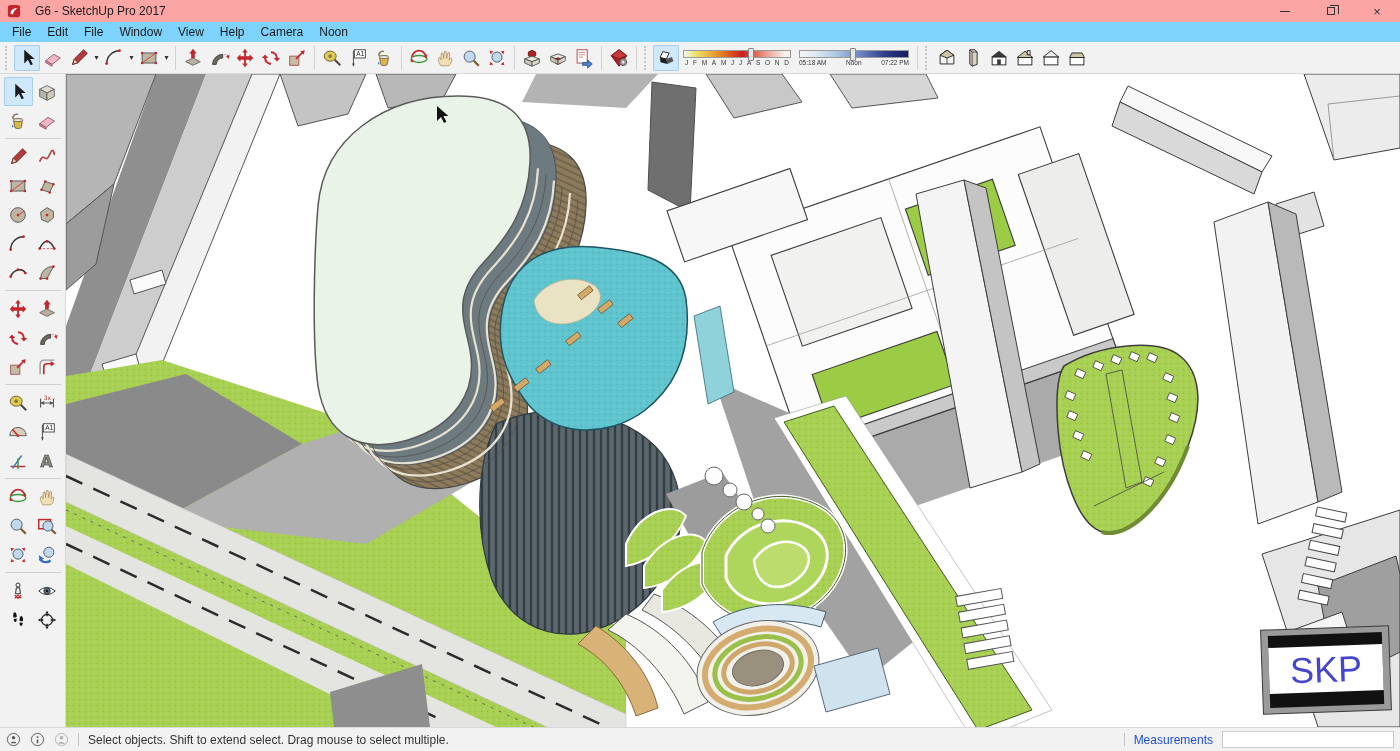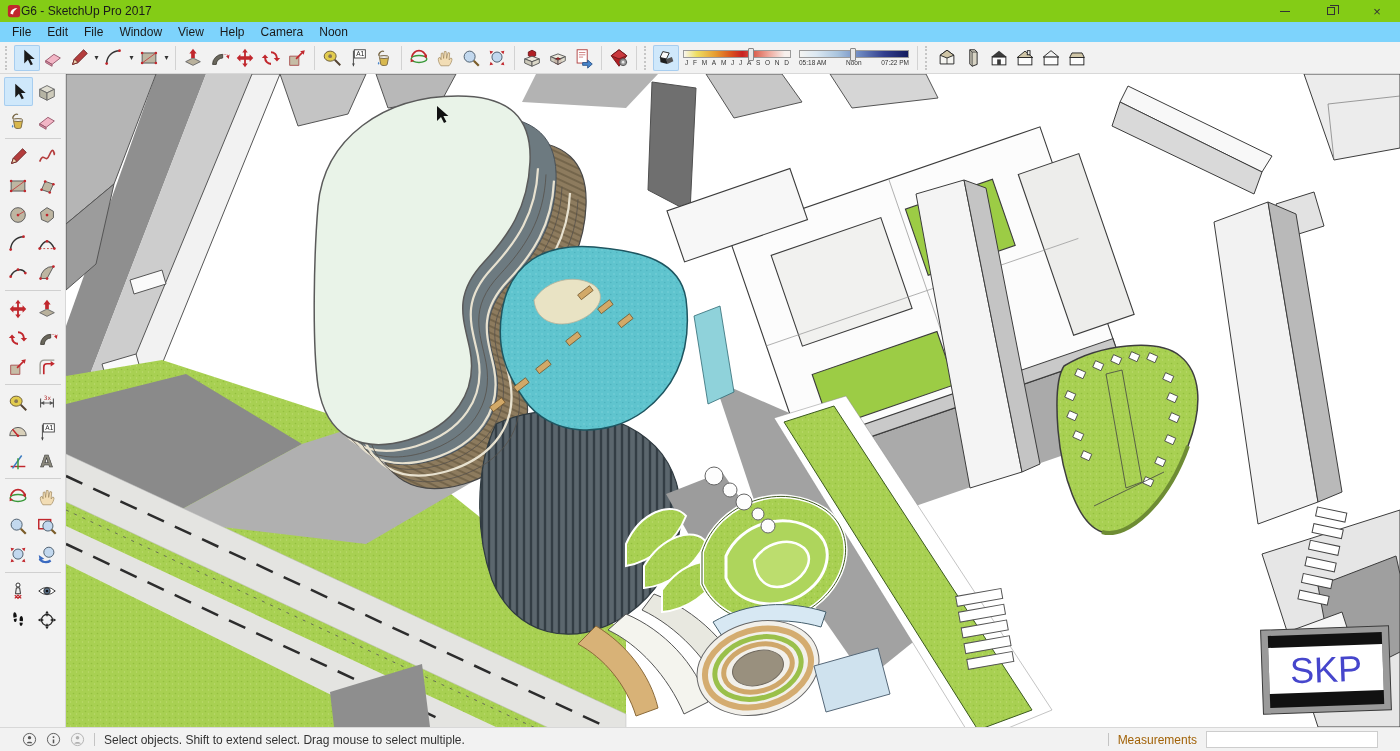--- a/index.html
+++ b/index.html
@@ -1,18 +1,18 @@
 <!DOCTYPE html>
 <html><head>
 <meta charset="utf-8">
 <style>
   * { box-sizing: border-box; margin: 0; padding: 0; }
   html,body { width:1400px; height:751px; overflow:hidden; background:#fff;
     font-family:"Liberation Sans", sans-serif; }
-  .titlebar { height:22px; background:#84cc16; display:flex; align-items:center; padding-left:7px; gap:0; }
+  .titlebar { height:22px; background:#fca5a5; display:flex; align-items:center; padding-left:7px; gap:14px; }
   .app-icon { width:14px; height:14px; }
   .title-text { font-size:12px; color:#1a1a1a; }
   .win-controls { margin-left:auto; display:flex; height:22px; }
   .win-btn { width:46px; height:22px; display:flex; align-items:center; justify-content:center; color:#333; }
   .min-glyph { width:10px; height:1px; background:#333; display:inline-block; }
   .restore-glyph { width:8px; height:8px; border:1px solid #333; position:relative; display:inline-block; }
   .restore-glyph::after { content:""; position:absolute; top:-3px; left:2px; width:8px; height:8px;
     border-top:1px solid #333; border-right:1px solid #333; }
   .close-glyph { font-size:13px; line-height:1; color:#333; }
   .menubar { height:20px; background:#7dd3fc; display:flex; align-items:center; padding-left:4px; }
@@ -40,26 +40,26 @@
   .time-labels span { font-size:6.5px; color:#333; }
   .main { display:flex; height:653px; }
   .left-toolbar { width:66px; background:#f2f2f2; border-right:1px solid #d8d8d8; padding-top:3px;
     display:flex; flex-direction:column; align-items:center; }
   .lts-grid { display:grid; grid-template-columns:29px 29px; }
   .lts-grid .tbtn { width:29px; height:29px; }
   .lts-div { grid-column:1/3; height:1px; background:#d0d0d0; margin:3px 1px; }
   .viewport { position:relative; flex:1; background:#fff; overflow:hidden; }
   .viewport svg.scene { position:absolute; left:0; top:0; }
   .statusbar { height:24px; background:#f2f2f2; border-top:1px solid #d8d8d8; display:flex;
-    align-items:center; padding:0 22px; gap:9px; }
+    align-items:center; padding:0 6px; gap:9px; }
   .sb-icon { width:15px; height:15px; display:block; }
   .sb-div { width:1px; height:13px; background:#c4c4c4; }
   .hint { font-size:12px; color:#333; }
   .measure-wrap { margin-left:auto; display:flex; align-items:center; gap:9px; }
-  .measure-label { font-size:12px; color:#a16207; }
+  .measure-label { font-size:12px; color:#1d4ed8; }
   .measure-input { width:172px; height:17px; border:1px solid #cdcdcd; background:#fff;
     font-size:11px; font-family:"Liberation Sans",sans-serif; padding:0 3px; }
 </style>
 </head>
 <body>
 
 <div class="titlebar">
   <svg class="app-icon" viewBox="0 0 16 16">
     <rect x="1" y="1" width="14" height="14" rx="3" fill="#c1272d"></rect>
     <path d="M4 11C4 7 8 4 12 5 10 6 7 8 7 12Z" fill="#fff"></path>

